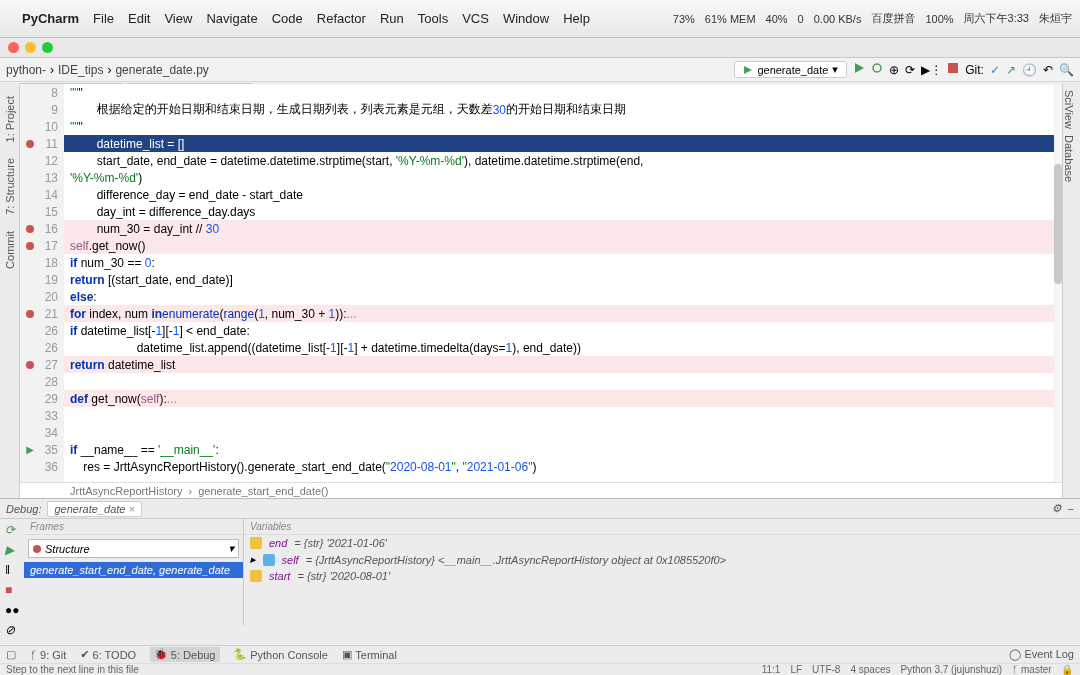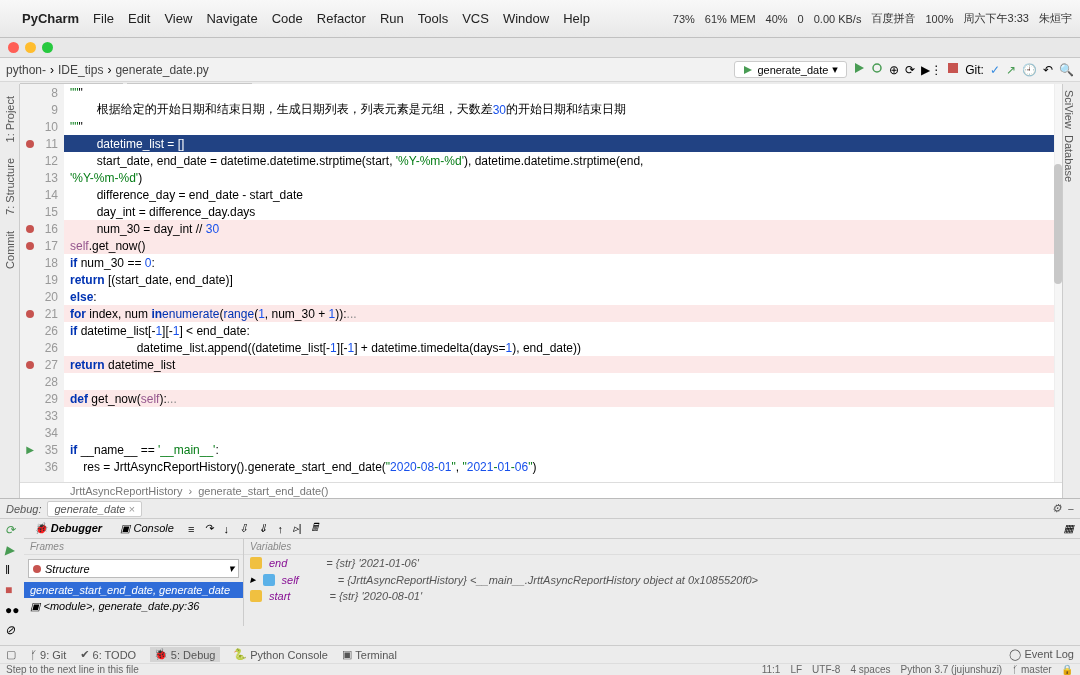--- a/index.html
+++ b/index.html
@@ -79,21 +79,21 @@
 .thread-sel { margin: 4px; padding: 2px 4px; background: #fff; border: 1px solid #bbb; font-size: 11px; display: flex; align-items: center; gap: 4px; }
 .thread-dot { width: 8px; height: 8px; background: #c75450; border-radius: 50%; }
 .frame-item { padding: 2px 6px; font-size: 11px; }
 .frame-item.sel { background: #2f6cd8; color: #fff; }
 .variables { flex: 1; }
 .var-head { height: 16px; font-size: 10px; color: #888; padding: 2px 6px; border-bottom: 1px solid #ddd; }
 .var-row { padding: 2px 6px; font-size: 11px; display: flex; gap: 7px; align-items: center; }
 .var-ico { width: 12px; height: 12px; background: #f0c040; border-radius: 2px; }
 .var-ico.o { background: #5bb1e8; }
 .var-name { color: #871094; }
-.var-val { color: #555; margin-left: 32px; }
+.var-val { color: #555; }
 
 
 .bottom-tools { position: absolute; left: 0; right: 0; top: 645px; height: 18px; background: #ececec; border-top: 1px solid #ccc; display: flex; align-items: center; gap: 14px; padding: 0 6px; font-size: 11px; color: #555; }
 .bottom-tools .btn { display: flex; gap: 3px; align-items: center; }
 .bottom-tools .btn.active { background: #d4d4d4; padding: 1px 4px; }
 .bottom-tools .right { margin-left: auto; }
 
 .statusbar { position: absolute; left: 0; right: 0; top: 663px; height: 12px; background: #ececec; display: flex; align-items: flex-end; padding: 0 6px; font-size: 10px; color: #666; border-top: 1px solid #ddd; }
 .statusbar .right { margin-left: auto; display: flex; gap: 10px; }
 
@@ -271,43 +271,29 @@
   <div class="debug-body">
     <div class="dbg-icons-left">
       <span style="color:#499c54">⟳</span>
       <span style="color:#499c54">▶</span>
       <span>‖</span>
       <span style="color:#c75450">■</span>
       <span>●●</span>
       <span>⊘</span>
     </div>
     <div class="dbg-middle">
-      <div class="dbg-toolbar">
-        <span class="tbtn" style="font-weight:600">🐞 <span>Debugger</span></span>
-        <span class="tbtn">▣ <span>Console</span></span>
-        <span>≡</span>
-        <span title="Step over">↷</span>
-        <span>↓</span>
-        <span>⇩</span>
-        <span>⇓</span>
-        <span>↑</span>
-        <span>▹|</span>
-        <span>🖩</span>
-        <span style="margin-left:auto">▦</span>
-      </div>
       <div class="dbg-main">
         <div class="frames">
           <div class="frames-head">Frames</div>
           <div class="thread-sel">
             <span class="thread-dot"></span>
             <span>Structure</span>
             <span style="margin-left:auto">▾</span>
           </div>
           <div class="frame-item sel">generate_start_end_date, generate_date</div>
-          <div class="frame-item">▣ <span>&lt;module&gt;, generate_date.py:36</span></div>
         </div>
         <div class="variables">
           <div class="var-head">Variables</div>
           <div class="var-row">
             <span class="var-ico"></span>
             <span class="var-name">end</span>
             <span class="var-val">= {str} '2021-01-06'</span>
           </div>
           <div class="var-row">
             <span>▸</span>

